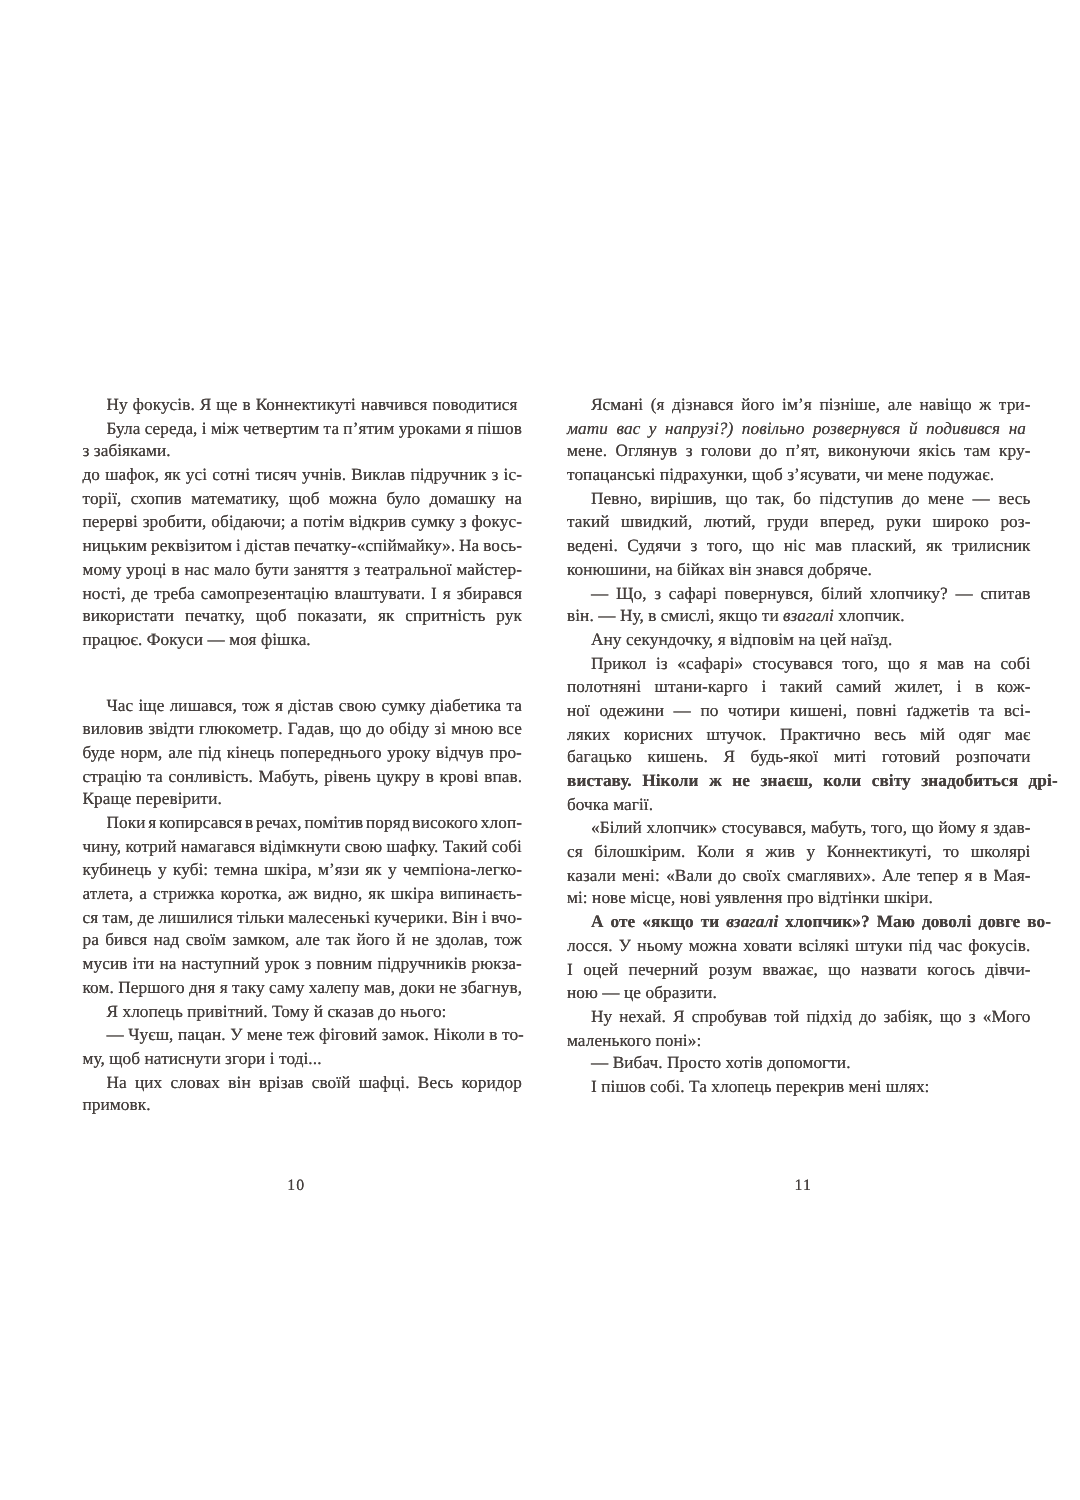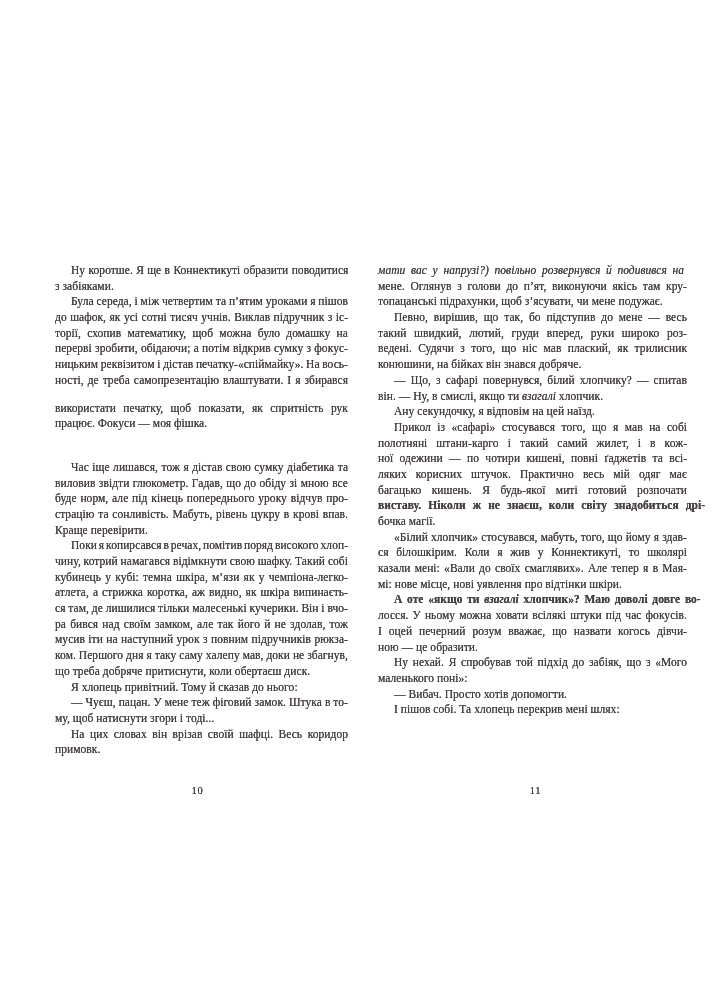--- a/index.html
+++ b/index.html
@@ -42,51 +42,52 @@
   }
   .num-left  { left: 55px;  width: 285px; }
   .num-right { left: 378px; width: 315px; }
   i { font-style: italic; }
 </style>
 </head>
 <body style="background: rgb(255, 255, 255); color: rgb(70, 64, 62);">
 
 <div class="spread">
   <div class="text-col col-left">
-      <div class="line indent j" style="word-spacing: 0.4px;"><span>Ну коротше. Я ще в Коннектикуті образити поводитися</span></div>
+      <div class="line indent j" style="word-spacing: 0.4px;"><span>Ну фокусів. Я ще в Коннектикуті навчився поводитися</span></div>
+      <div class="line indent j" style="word-spacing: -0.09px;"><span>Була середа, і між четвертим та п’ятим уроками я пішов</span></div>
       <div class="line"><span>з забіяками.</span></div>
-      <div class="line indent j" style="word-spacing: -0.09px;"><span>Була середа, і між четвертим та п’ятим уроками я пішов</span></div>
       <div class="line j" style="word-spacing: 0.5px;"><span>до шафок, як усі сотні тисяч учнів. Виклав підручник з іс-</span></div>
       <div class="line j" style="word-spacing: 3.31px;"><span>торії, схопив математику, щоб можна було домашку на</span></div>
       <div class="line j" style="word-spacing: 0.36px;"><span>перерві зробити, обідаючи; а потім відкрив сумку з фокус-</span></div>
       <div class="line j" style="word-spacing: -0.3px;"><span>ницьким реквізитом і дістав печатку-«спіймайку». На вось-</span></div>
+      <div class="line j" style="word-spacing: 0.27px;"><span>мому уроці в нас мало бути заняття з театральної майстер-</span></div>
       <div class="line j" style="word-spacing: 1.03px;"><span>ності, де треба самопрезентацію влаштувати. І я збирався</span></div>
-      <div class="line j" style="word-spacing: 4.36px; margin-top: 12px;"><span>використати печатку, щоб показати, як спритність рук</span></div>
+      <div class="line j" style="word-spacing: 4.36px;"><span>використати печатку, щоб показати, як спритність рук</span></div>
       <div class="line"><span>працює. Фокуси — моя фішка.</span></div>
       <div class="line indent j" style="word-spacing: 0.56px; margin-top: 28px;"><span>Час іще лишався, тож я дістав свою сумку діабетика та</span></div>
       <div class="line j" style="word-spacing: 0.48px;"><span>виловив звідти глюкометр. Гадав, що до обіду зі мною все</span></div>
       <div class="line j" style="word-spacing: 0.88px;"><span>буде норм, але під кінець попереднього уроку відчув про-</span></div>
       <div class="line j" style="word-spacing: 0.83px;"><span>страцію та сонливість. Мабуть, рівень цукру в крові впав.</span></div>
       <div class="line"><span>Краще перевірити.</span></div>
       <div class="line indent j" style="word-spacing: -1.05px;"><span>Поки я копирсався в речах, помітив поряд високого хлоп-</span></div>
       <div class="line j" style="word-spacing: -0.12px;"><span>чину, котрий намагався відімкнути свою шафку. Такий собі</span></div>
       <div class="line j" style="word-spacing: 1.28px;"><span>кубинець у кубі: темна шкіра, м’язи як у чемпіона-легко-</span></div>
       <div class="line j" style="word-spacing: 1.07px;"><span>атлета, а стрижка коротка, аж видно, як шкіра випинаєть-</span></div>
       <div class="line j" style="word-spacing: -0.1px;"><span>ся там, де лишилися тільки малесенькі кучерики. Він і вчо-</span></div>
       <div class="line j" style="word-spacing: 1.27px;"><span>ра бився над своїм замком, але так його й не здолав, тож</span></div>
       <div class="line j" style="word-spacing: 0.48px;"><span>мусив іти на наступний урок з повним підручників рюкза-</span></div>
       <div class="line j" style="word-spacing: 0.02px;"><span>ком. Першого дня я таку саму халепу мав, доки не збагнув,</span></div>
-      <div class="line"><span>що треба добряче притиснути, коли обертаєш диск.</span></div>
       <div class="line indent"><span>Я хлопець привітний. Тому й сказав до нього:</span></div>
-      <div class="line indent j" style="word-spacing: 0.05px;"><span>— Чуєш, пацан. У мене теж фіговий замок. Штука в то-</span></div>
+      <div class="line indent j" style="word-spacing: 0.05px;"><span>— Чуєш, пацан. У мене теж фіговий замок. Ніколи в то-</span></div>
       <div class="line"><span>му, щоб натиснути згори і тоді...</span></div>
       <div class="line indent j" style="word-spacing: 2.56px;"><span>На цих словах він врізав своїй шафці. Весь коридор</span></div>
       <div class="line"><span>примовк.</span></div>
     </div>
   <div class="text-col col-right">
+      <div class="line indent j" style="word-spacing: 2.12px;"><span>Ясмані (я дізнався його ім’я пізніше, але навіщо ж три-</span></div>
       <div class="line j" style="word-spacing: 2.73px; font-style: italic;"><span>мати вас у напрузі?) повільно розвернувся й подивився на</span></div>
       <div class="line j" style="word-spacing: 2.71px;"><span>мене. Оглянув з голови до п’ят, виконуючи якісь там кру-</span></div>
       <div class="line"><span>топацанські підрахунки, щоб з’ясувати, чи мене подужає.</span></div>
       <div class="line indent j" style="word-spacing: 2.85px;"><span>Певно, вирішив, що так, бо підступив до мене — весь</span></div>
       <div class="line j" style="word-spacing: 4.71px;"><span>такий швидкий, лютий, груди вперед, руки широко роз-</span></div>
       <div class="line j" style="word-spacing: 3.41px;"><span>ведені. Судячи з того, що ніс мав плаский, як трилисник</span></div>
       <div class="line"><span>конюшини, на бійках він знався добряче.</span></div>
       <div class="line indent j" style="word-spacing: 2.17px; text-align: right;"><span>— Що, з сафарі повернувся, білий хлопчику? — спитав</span></div>
       <div class="line"><span>він. — Ну, в смислі, якщо ти <i>взагалі</i> хлопчик.</span></div>
       <div class="line indent"><span>Ану секундочку, я відповім на цей наїзд.</span></div>

